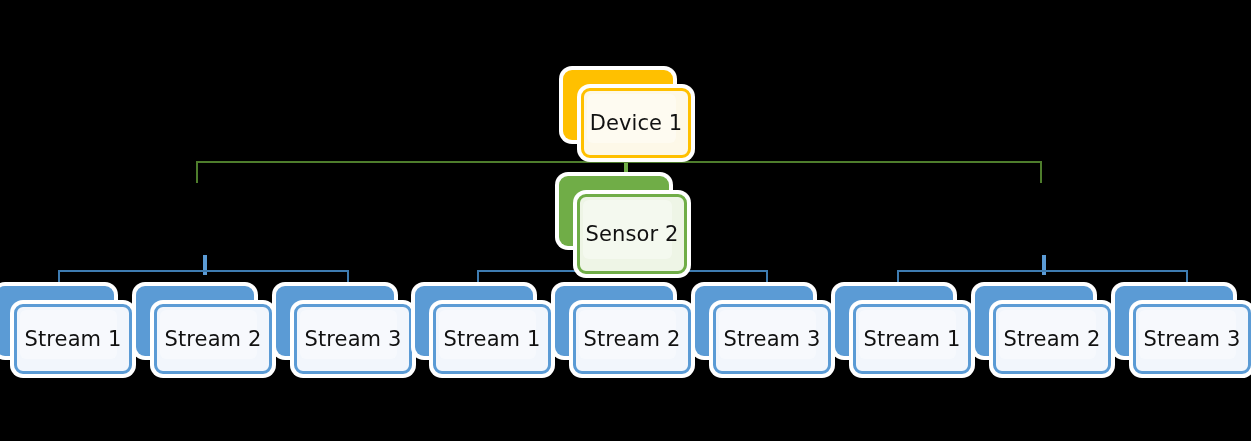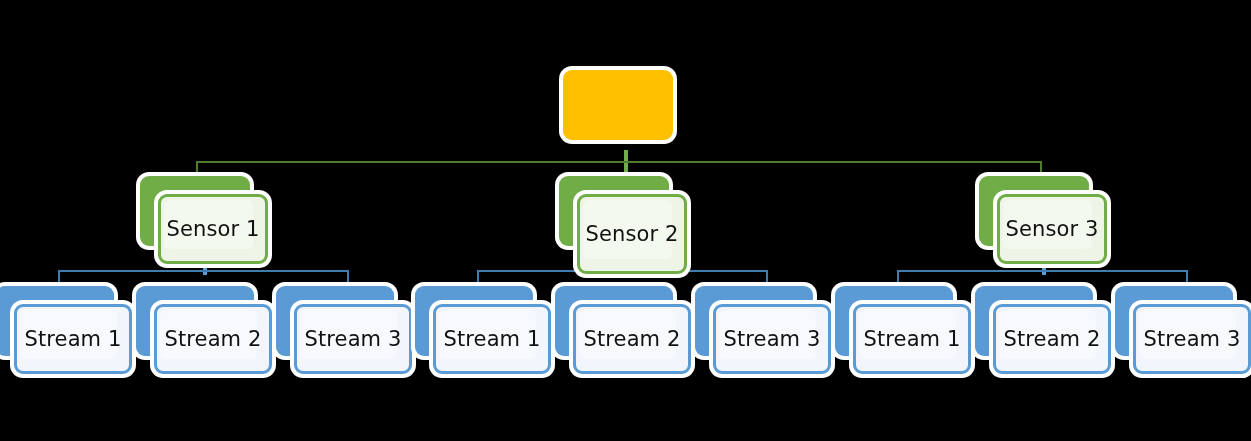--- a/index.html
+++ b/index.html
@@ -120,42 +120,33 @@
   <div class="line line-v blue" style="left:477px; top:270px; height:18px;"></div>
   <div class="line line-v blue" style="left:766px; top:270px; height:18px;"></div>
 
   <div class="line line-v blue-stub" style="left:1042px; top:255px; height:20px; width:4px;"></div>
   <div class="line line-h blue" style="left:897px; top:270px; width:291px;"></div>
   <div class="line line-v blue" style="left:897px; top:270px; height:18px;"></div>
   <div class="line line-v blue" style="left:1186px; top:270px; height:18px;"></div>
 
   <div class="node device" style="left:563px; top:70px; width:128px; height:88px;">
     <div class="back" style="width:110px; height:70px;"></div>
-  </div>
-
-  <div class="node sensor" style="left:140px; top:176px; width:128px; height:88px;">
-    <div class="back" style="width:110px; height:70px;"></div>
     <div class="front" style="left:18px; top:18px; width:110px; height:70px;">
-      <span class="label">Sensor 1</span>
-    </div>
-  </div>
+      <span class="label">Device 1</span>
+    </div>
+  </div>
+
 
   <div class="node sensor" style="left:559px; top:176px; width:128px; height:88px;">
     <div class="back" style="width:110px; height:70px;"></div>
     <div class="front" style="left:18px; top:18px; width:110px; height:80px;">
       <span class="label">Sensor 2</span>
     </div>
   </div>
 
-  <div class="node sensor" style="left:979px; top:176px; width:128px; height:88px;">
-    <div class="back" style="width:110px; height:70px;"></div>
-    <div class="front" style="left:18px; top:18px; width:110px; height:70px;">
-      <span class="label">Sensor 3</span>
-    </div>
-  </div>
 
   <div class="node stream" style="left:-4px; top:286px; width:136px; height:88px;">
     <div class="back" style="width:118px; height:70px;"></div>
     <div class="front" style="left:18px; top:18px; width:118px; height:70px;">
       <span class="label">Stream 1</span>
     </div>
   </div>
 
   <div class="node stream" style="left:136px; top:286px; width:136px; height:88px;">
     <div class="back" style="width:118px; height:70px;"></div>

